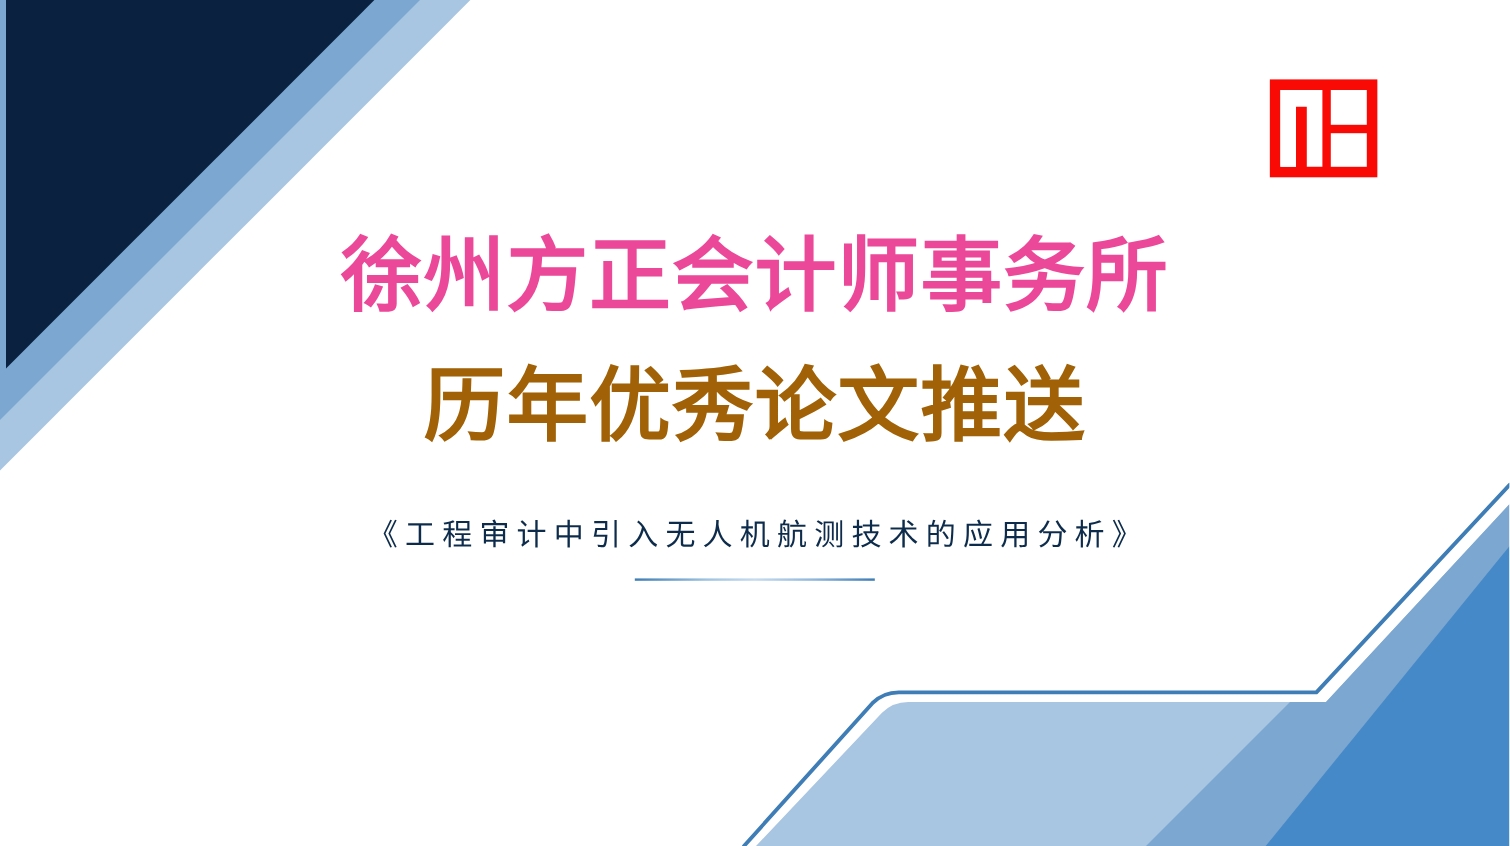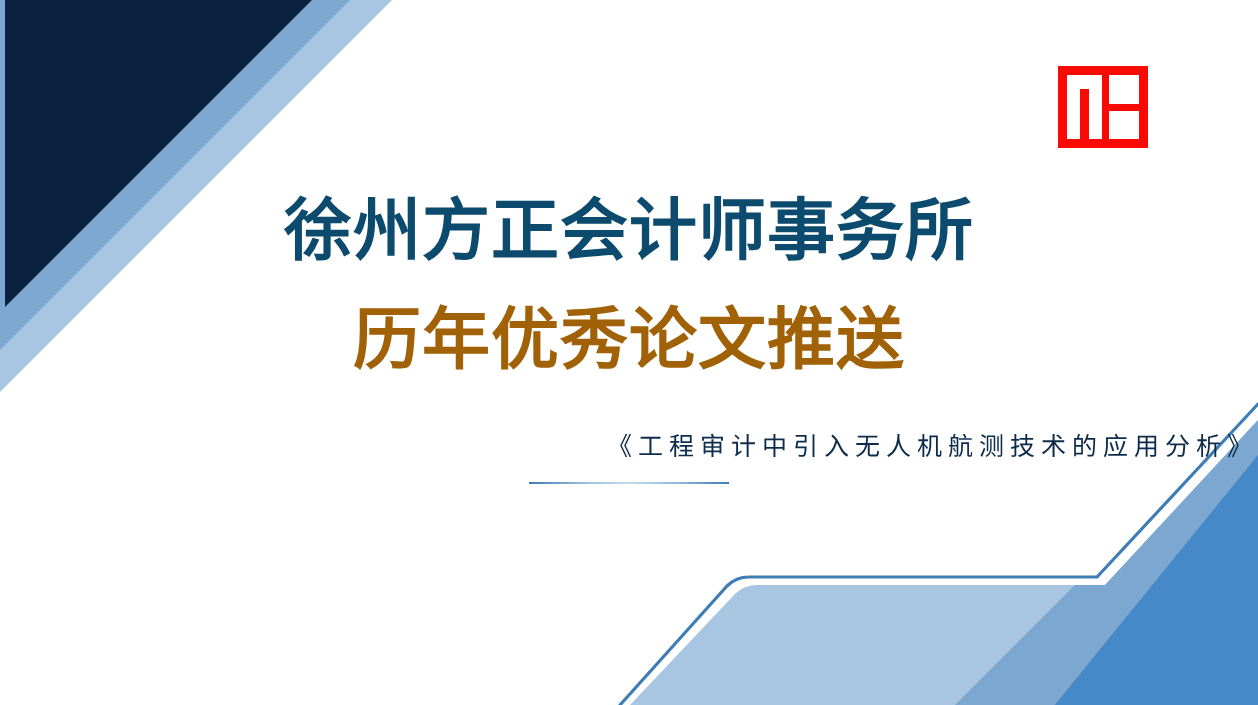--- a/index.html
+++ b/index.html
@@ -54,21 +54,21 @@
 
   .title-line-1 {
     position: absolute;
     left: 0;
     right: 0;
     top: 191px;
     text-align: center;
     font-size: 68px;
     line-height: 78px;
     font-weight: bold;
-    color: #0c4a6e;
+    color: #ec4899;
     letter-spacing: 1px;
     white-space: nowrap;
   }
 
   .title-line-2 {
     position: absolute;
     left: 0;
     right: 0;
     top: 300px;
     text-align: center;
@@ -78,21 +78,21 @@
     color: #a16207;
     letter-spacing: 1px;
     white-space: nowrap;
   }
 
   .subtitle {
     position: absolute;
     left: 0;
     right: 0;
     top: 428px;
-    text-align: right;
+    text-align: center;
     font-size: 25px;
     line-height: 36px;
     font-weight: normal;
     color: #0D2B4A;
     letter-spacing: 6px;
     text-indent: 6px;
     white-space: nowrap;
   }
 
   .divider-wrap {

